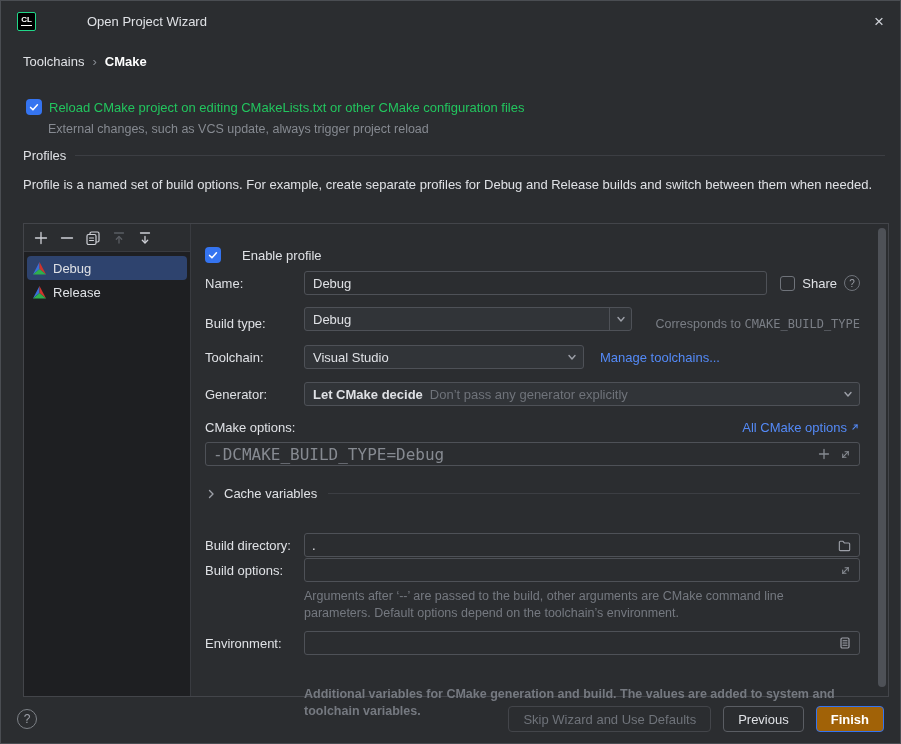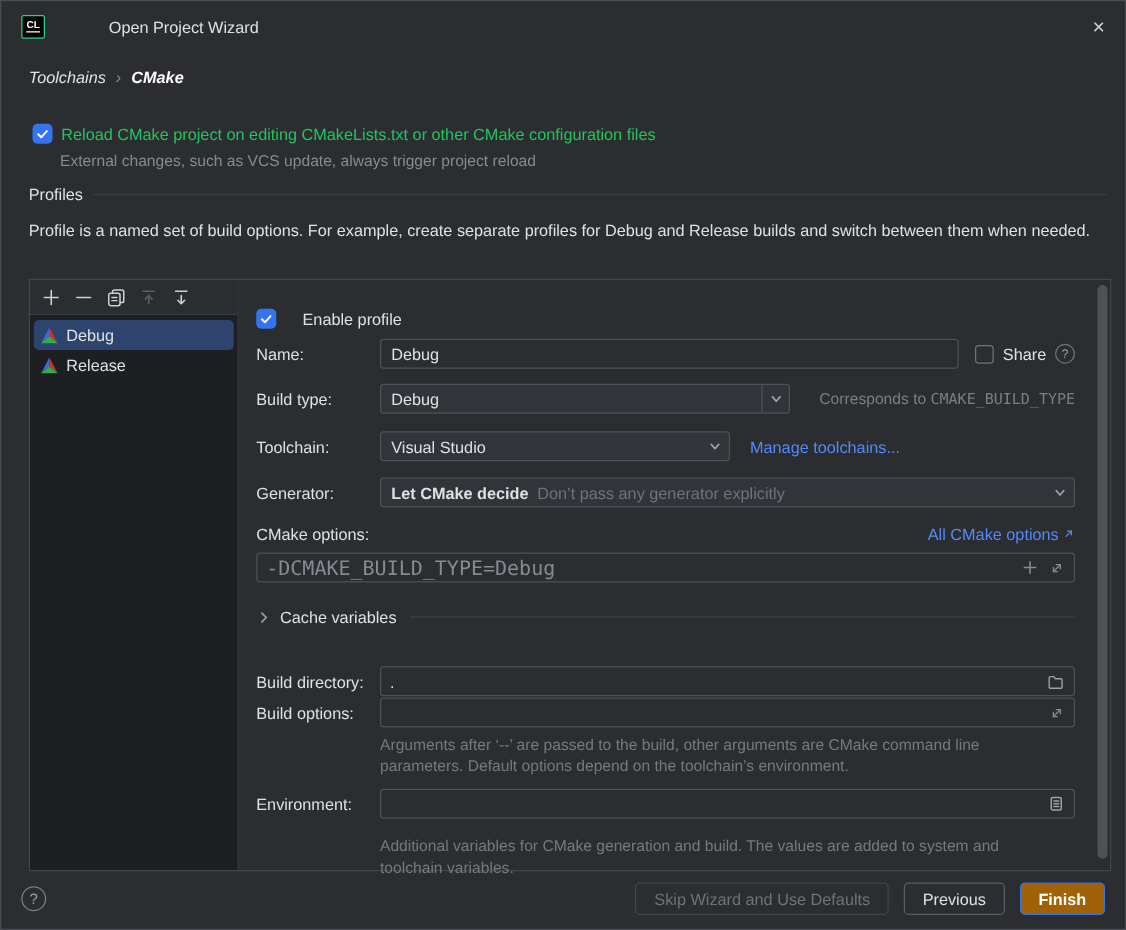--- a/index.html
+++ b/index.html
@@ -12,21 +12,21 @@
     border: 1px solid #4a4d52;
     overflow: hidden;
   }
   
   .titlebar { position:absolute; top:0; left:0; right:0; height:40px; display:flex; align-items:center; padding:0 16px;gap:40px; }
   .logo { width:19px; height:19px; background:#000; border:1px solid #21d789; border-radius:2px; display:flex; align-items:center; justify-content:center; margin-right:11px; }
   .logo span { color:#fff; font-weight:bold; font-size:8px; line-height:1; border-bottom:1px solid #fff; padding-bottom:1px; }
   .win-title { font-size:13px; color:#dfe1e5; }
   .close-btn { margin-left:auto; font-size:17px; color:#cfd2d8; line-height:1; cursor:default; }
   
-  .breadcrumb { position:absolute; top:53px; left:22px; font-size:13px; display:flex; align-items:flex-end;font-style:italic; }
+  .breadcrumb { position:absolute; top:53px; left:22px; font-size:13px; display:flex; align-items:flex-end; }
   .crumb { color:#dfe1e5; }
   .crumb-sep { color:#868a91; margin:0 8px; font-size:13px; }
   .crumb-current { font-weight:bold; color:#ffffff; }
   
   .cb { width:16px; height:16px; border-radius:4px; flex-shrink:0; display:flex; align-items:center; justify-content:center; }
   .cb.checked { background:#3574f0; }
   .cb.unchecked { background:transparent; border:1px solid #6f737a; border-radius:3px; width:15px; height:15px; }
   
   .reload-row { position:absolute; top:98px; left:25px; display:flex; align-items:center; gap:7px; }
   .reload-row .lbl { font-size:13px; color:#22c55e; }
@@ -179,21 +179,21 @@
     <div class="frow" style="top:47px;">
       <span class="flabel">Name:</span>
       <input class="tinput" style="width: 463px;" value="Debug">
       <div class="share-group">
         <div class="cb unchecked"></div>
         <span class="t">Share</span>
         <div class="qmark">?</div>
       </div>
     </div>
 
-    <div class="frow" style="top:83px;">
+    <div class="frow" style="top:83px;align-items:flex-end;">
       <span class="flabel">Build type:</span>
       <div class="combo" style="width:344px;">
         <span class="val">Debug</span>
         <span class="caret sep">
           <svg width="12" height="12" viewBox="0 0 12 12">
               <polyline points="3,4.5 6,8 9,4.5" fill="none" stroke="#9da0a8" stroke-width="1.4" stroke-linecap="round" stroke-linejoin="round"></polyline>
             </svg>
         </span>
       </div>
       <span class="gray-note"><span>Corresponds to </span><span class="mono">CMAKE_BUILD_TYPE</span></span>
@@ -294,21 +294,21 @@
       <div class="field-box" style="flex:1;">
         <span style="font-size:13px;"></span>
         <span class="icon-in-field" style="margin-left:auto;">
           <svg width="14" height="14" viewBox="0 0 14 14">
               <rect x="3" y="2" width="8" height="10" rx="1.2" fill="none" stroke="#9da0a8" stroke-width="1.2"></rect>
               <path d="M5 4.8h4M5 7h4M5 9.2h4" stroke="#9da0a8" stroke-width="1.1" stroke-linecap="round"></path>
             </svg>
         </span>
       </div>
     </div>
-    <div class="hint-block" style="top:445px;">Additional variables for CMake generation and build. The values are added to system and toolchain variables.</div>
+    <div class="hint-block" style="top:462px;font-weight:bold;">Additional variables for CMake generation and build. The values are added to system and toolchain variables.</div>
 
     <div class="scrollbar">
       <div class="scroll-thumb"></div>
     </div>
   </div>
 </div>
 
 <div class="footer">
   <div class="help-circle">?</div>
   <button class="btn skip disabled">Skip Wizard and Use Defaults</button>

